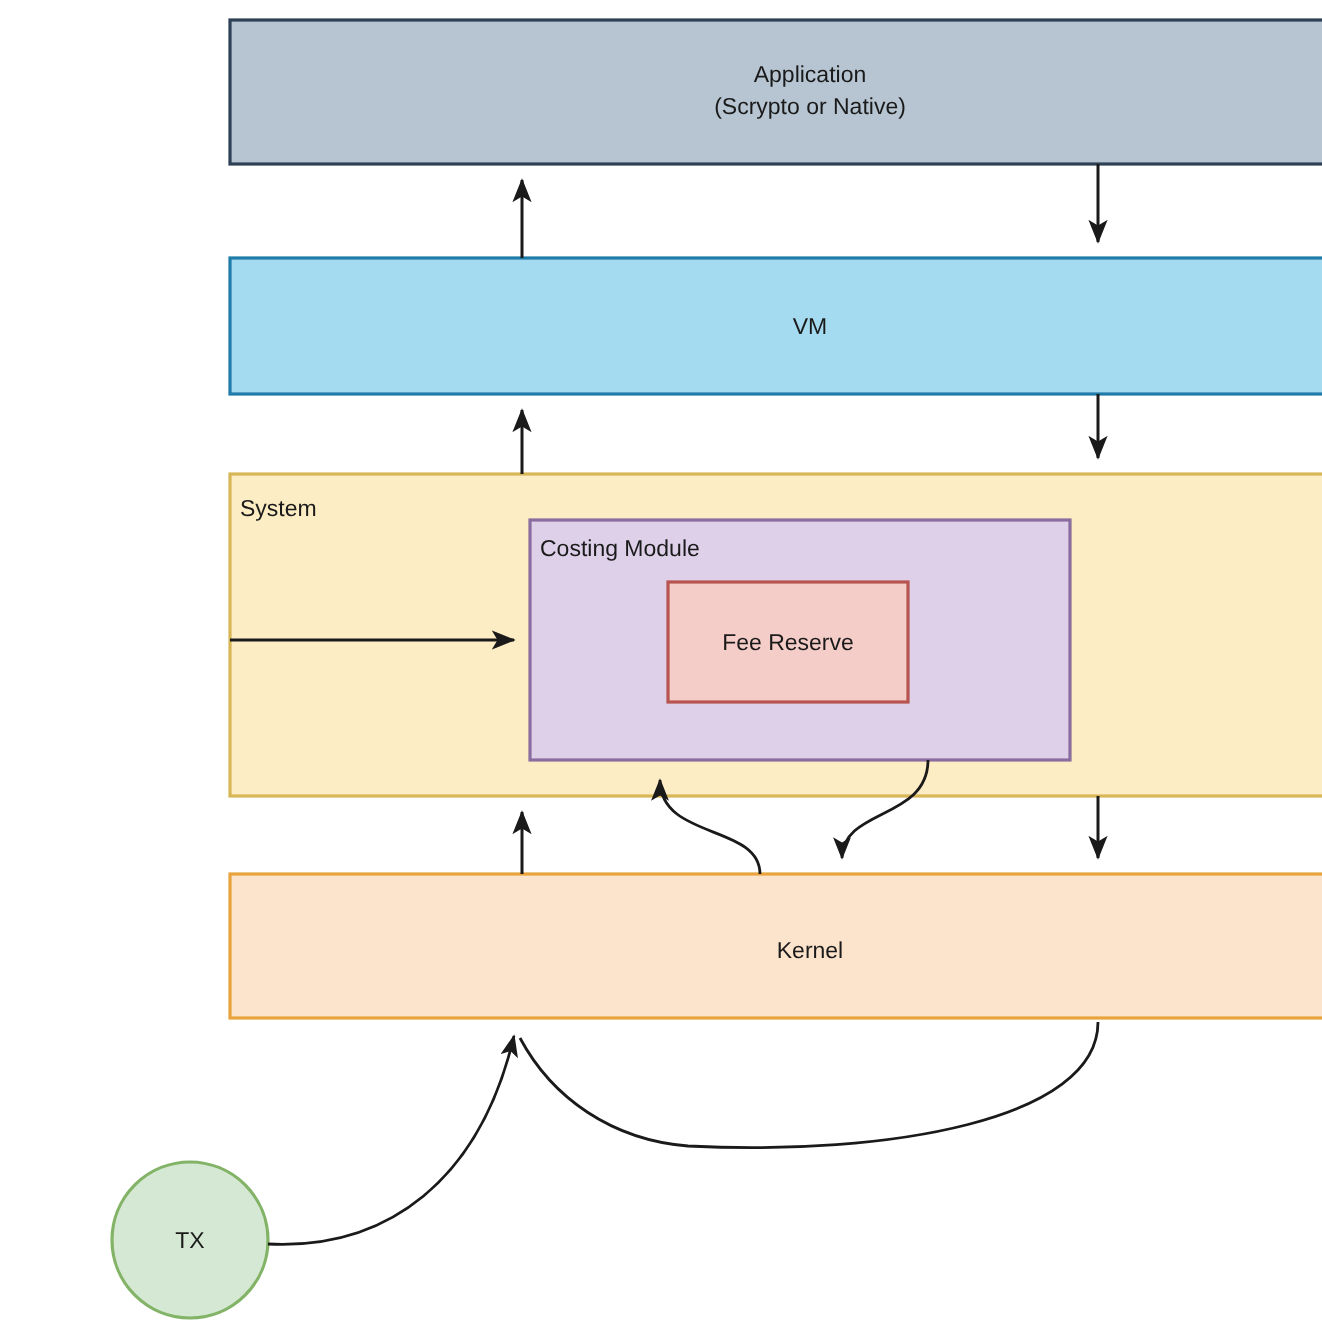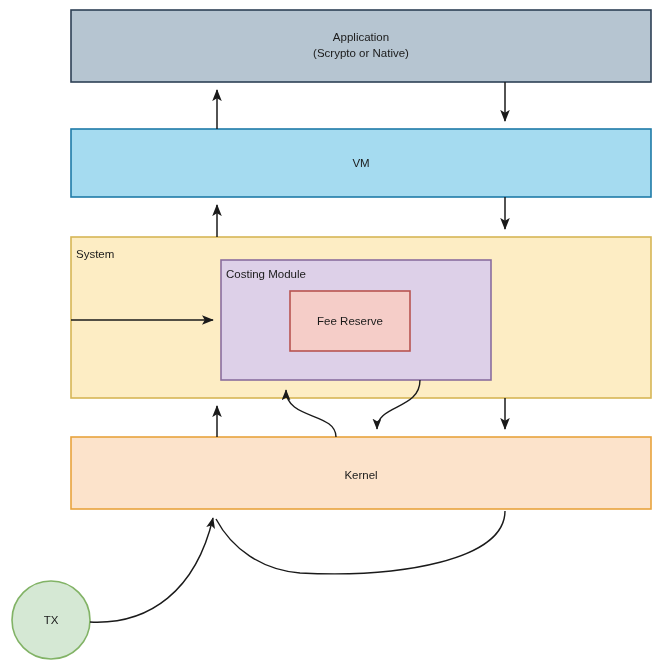--- a/index.html
+++ b/index.html
@@ -10,20 +10,21 @@
   body {
     width: 661px;
     height: 671px;
     font-family: "Liberation Sans", sans-serif;
     overflow: hidden;
   }
   #diagram-root {
     position: relative;
     width: 564px;
     height: 671px;
+    margin-left: 44px;
   }
   svg.diagram {
     display: block;
     width: 661px;
     height: 671px;
   }
   .node-shape {
     stroke-width: 1.6;
   }
   .node-label {

